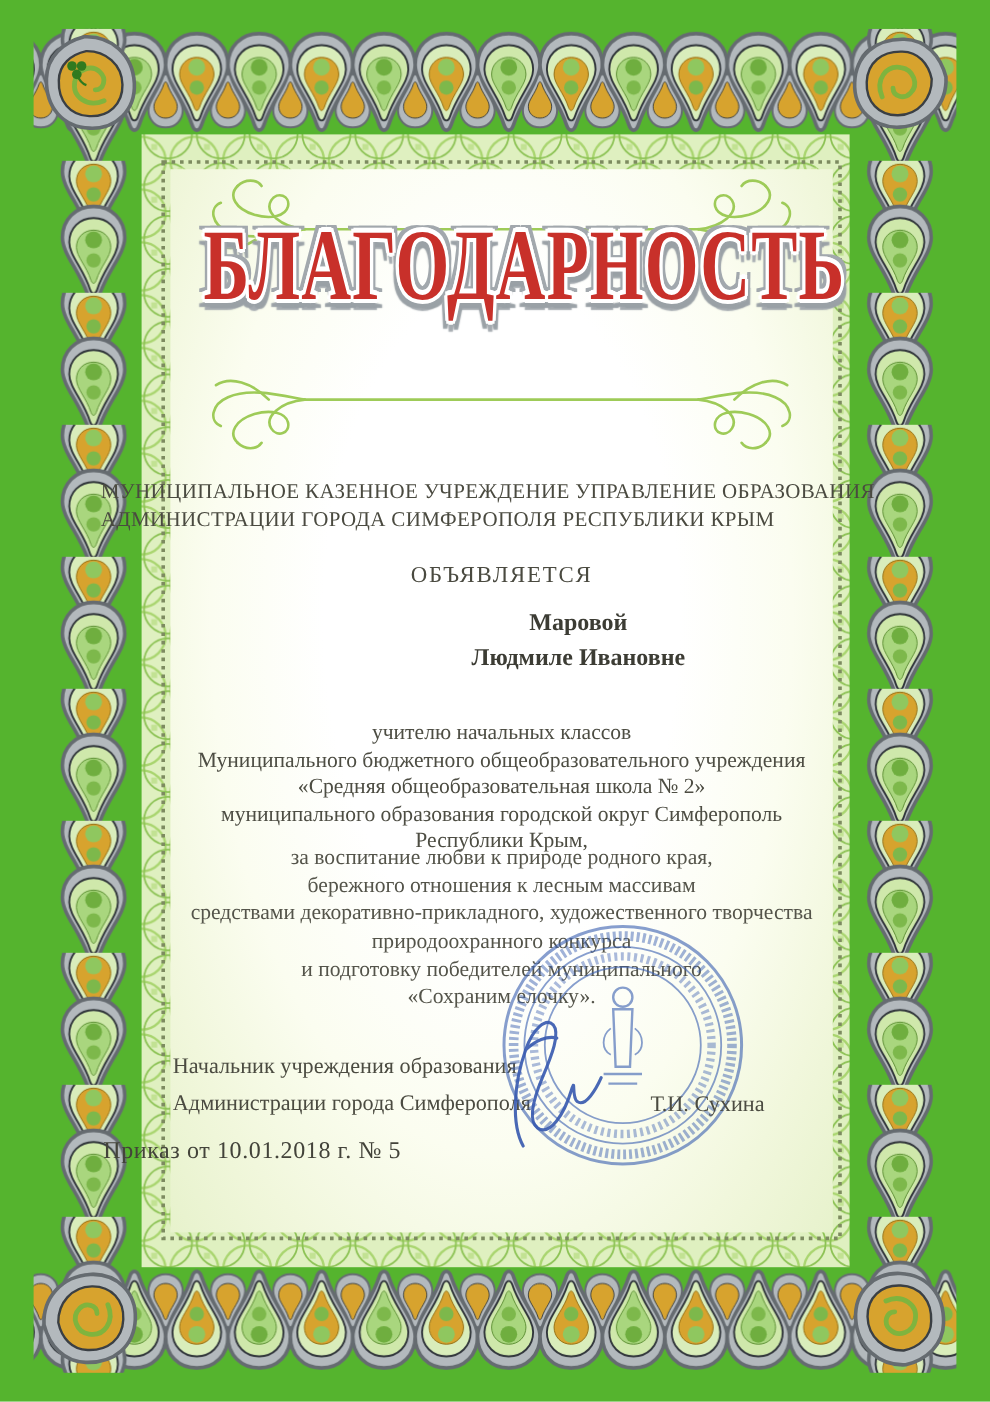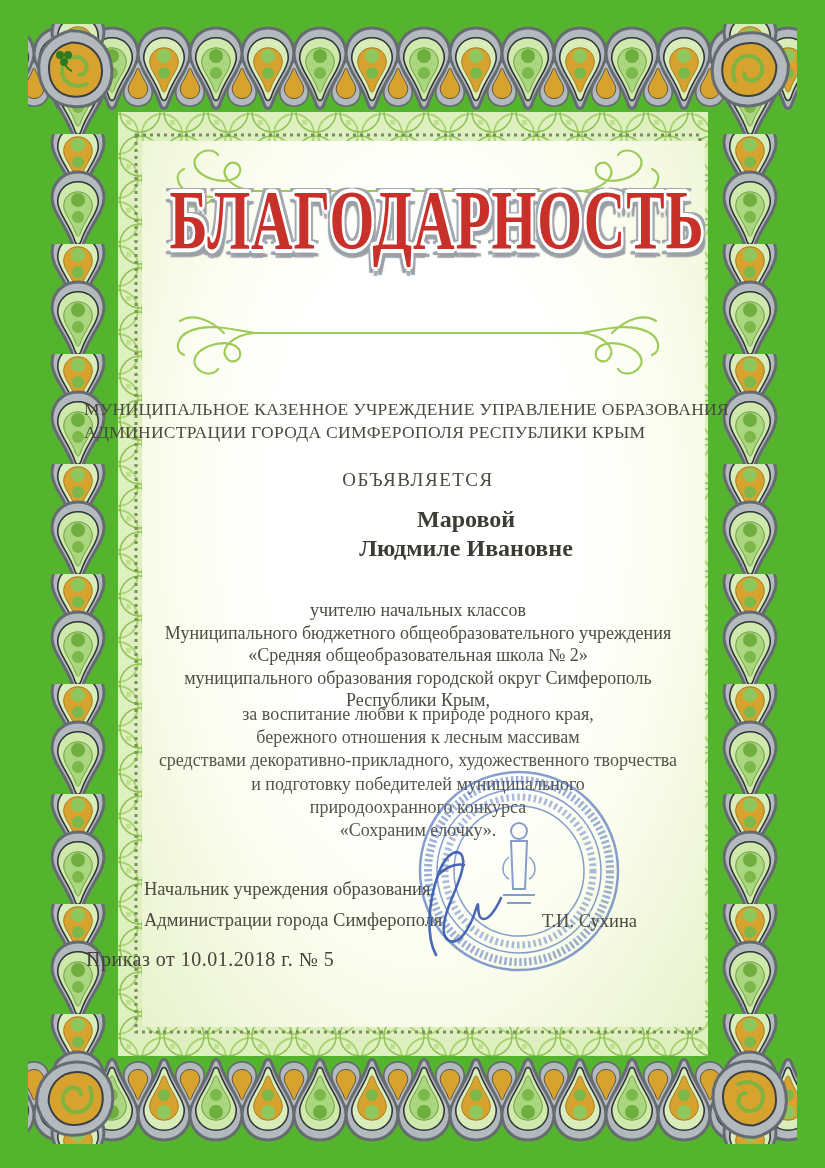--- a/index.html
+++ b/index.html
@@ -1,38 +1,38 @@
 <!DOCTYPE html>
 <html><head>
 <meta charset="utf-8">
 <style>
   html,body{margin:0;padding:0;}
   body{font-family:"Liberation Serif", serif;}
   .page{position:relative;width:825px;height:1168px;background:#55b42e;overflow:hidden;}
   .border-svg{position:absolute;left:0;top:0;}
   .content{position:absolute;left:142px;top:141px;width:552px;height:886px;
     background:radial-gradient(ellipse at 50% 42%, #ffffff 38%, #fbfdf0 62%, #f1f7dc 82%, #e7f2cc 100%);
-    z-index:2;padding-left:11px;}
+    z-index:2;}
   .flourish{position:absolute;left:0;width:552px;height:70px;z-index:1;}
   .flourish.top{top:4px;}
   .flourish.bottom{top:168px;transform:scaleY(-1);}
   .title{position:absolute;left:0;top:36px;width:552px;margin:0;text-align:center;
     font-size:64px;font-weight:bold;letter-spacing:1px;color:#c8302a;white-space:nowrap;
     transform:scale(0.9,1.32);transform-origin:50% 20%;z-index:3;
     text-shadow:
       -2px -2px 0 #ffffff, 2px -2px 0 #ffffff, -2px 2px 0 #ffffff, 2px 2px 0 #ffffff,
       0 -3px 0 #ffffff, 0 3px 0 #ffffff, -3px 0 0 #ffffff, 3px 0 0 #ffffff,
       -5px -4px 0 #a2a8ad, 5px -4px 0 #a2a8ad, -5px 5px 1px #9aa1a6, 5px 6px 1px #9aa1a6,
       0 7px 1px #a5abb0;}
   .org{position:absolute;left:-58px;top:257px;width:668px;
     font-size:17.5px;line-height:23px;letter-spacing:0.3px;color:#4a4a40;z-index:3;}
   .declaration{position:absolute;left:0;top:328px;width:552px;text-align:center;
     font-size:19px;letter-spacing:1.5px;color:#4a4a40;z-index:3;}
-  .recipient{position:absolute;left:0;top:364px;width:648px;text-align:center;
-    font-size:24px;font-weight:bold;line-height:29px;color:#3c3c34;z-index:3;}
+  .recipient{position:absolute;left:16px;top:364px;width:648px;text-align:center;
+    font-size:20px;font-weight:bold;line-height:29px;color:#3c3c34;z-index:3;}
   .desc{position:absolute;left:-20px;top:438px;width:592px;text-align:center;
     font-size:18px;line-height:22.6px;color:#4d4d43;z-index:3;margin-top:20px;}
   .reason{position:absolute;left:-20px;top:562px;width:592px;text-align:center;
     font-size:18px;line-height:23.2px;color:#54544a;z-index:3;}
   .seal{position:absolute;left:274px;top:627px;width:206px;height:206px;z-index:4;}
   .signature{position:absolute;left:276px;top:700px;width:110px;height:118px;z-index:5;}
   .signer-left{position:absolute;left:2px;top:733px;font-size:18.5px;line-height:31px;
     color:#4b4b41;z-index:3;text-align:left;}
   .signer-name{position:absolute;left:400px;top:770px;font-size:18.5px;color:#4b4b41;z-index:6;}
   .order{position:absolute;left:86px;top:948px;font-size:20px;letter-spacing:0.5px;
@@ -188,22 +188,22 @@
       <span class="line">Муниципального бюджетного общеобразовательного учреждения</span>
       <span class="line">«Средняя общеобразовательная школа № 2»</span>
       <span class="line">муниципального образования городской округ Симферополь</span>
       <span class="line">Республики Крым,</span>
     </div>
 
     <div class="reason">
       <span class="line">за воспитание любви к природе родного края,</span>
       <span class="line">бережного отношения к лесным массивам</span>
       <span class="line">средствами декоративно-прикладного, художественного творчества</span>
+      <span class="line">природоохранного конкурса</span>
       <span class="line">и подготовку победителей муниципального</span>
-      <span class="line">природоохранного конкурса</span>
       <span class="line">«Сохраним елочку».</span>
     </div>
 
     <svg class="seal" viewBox="0 0 206 206">
       <g transform="translate(103,103)" stroke="#3e63b2" fill="none" opacity="0.62">
         <circle r="99" stroke-width="2.5"></circle>
         <circle r="91" stroke-width="8" stroke-dasharray="2.5 2.5" opacity="0.8"></circle>
         <circle r="82" stroke-width="1.5"></circle>
         <circle r="74" stroke-width="7" stroke-dasharray="2.5 3" opacity="0.7"></circle>
         <circle r="65" stroke-width="1.5"></circle>

